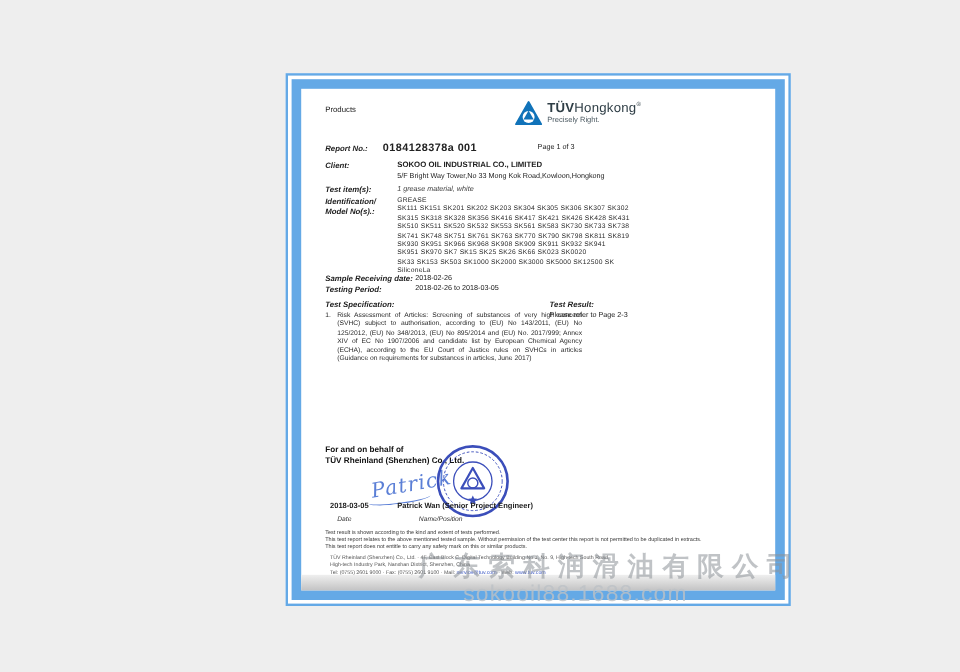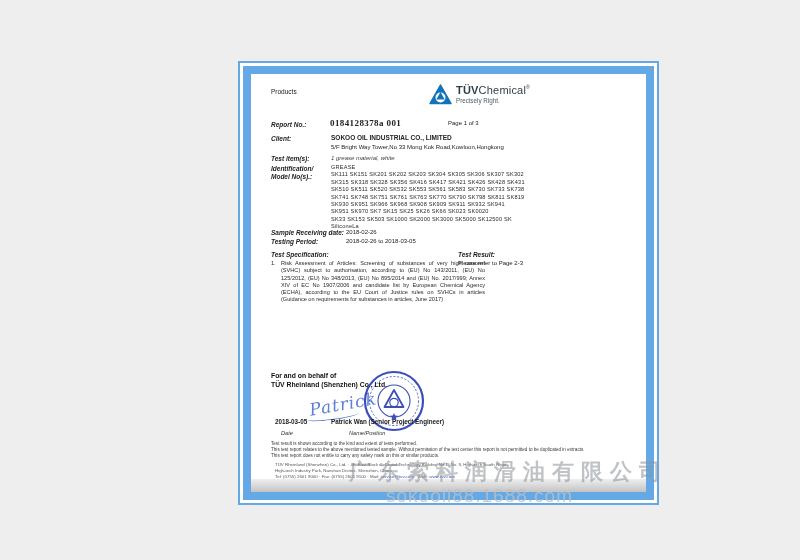--- a/index.html
+++ b/index.html
@@ -66,28 +66,28 @@
     <div class="abs logo-wrap" style="left:178px; top:10px;">
       <span>
         <svg width="23" height="21" viewBox="0 0 46 42">
           <path d="M23 2 L44 39 L2 39 Z" fill="#1173b9" stroke="#1173b9" stroke-width="3" stroke-linejoin="round"></path>
           <circle cx="23" cy="27" r="10" fill="#ffffff"></circle>
           <path d="M23 16 L31.5 31 L14.5 31 Z" fill="#1173b9"></path>
         </svg>
       </span>
       <div>
         <div class="brand">
-          <b>TÜV</b><span>Chemical</span><sup>®</sup>
+          <b>TÜV</b><span>Hongkong</span><sup>®</sup>
         </div>
         <div class="tagline">Precisely Right.</div>
       </div>
     </div>
 
     <div class="abs lbl" style="left:20px; top:47px;">Report No.:</div>
-    <div class="abs" style="left:79px; top:44px; font-size:9px; font-weight:bold; letter-spacing:0.4px;font-family:Liberation Serif, serif;">0184128378a 001</div>
+    <div class="abs" style="left:68px; top:44px; font-size:9px; font-weight:bold; letter-spacing:0.4px;">0184128378a 001</div>
     <div class="abs val" style="left:197px; top:46px;">Page 1 of 3</div>
 
     <div class="abs lbl" style="left:20px; top:61px;">Client:</div>
     <div class="abs" style="left:80px; top:60px; font-size:6.5px; font-weight:bold;">SOKOO OIL INDUSTRIAL CO., LIMITED</div>
     <div class="abs val" style="left:80px; top:70px;">5/F Bright Way Tower,No 33 Mong Kok Road,Kowloon,Hongkong</div>
 
     <div class="abs lbl" style="left:20px; top:81px;">Test item(s):</div>
     <div class="abs val" style="left:80px; top:81px; font-style:italic; color:#444;">1 grease material, white</div>
 
     <div class="abs lbl" style="left:20px; top:91px;">Identification/</div>

